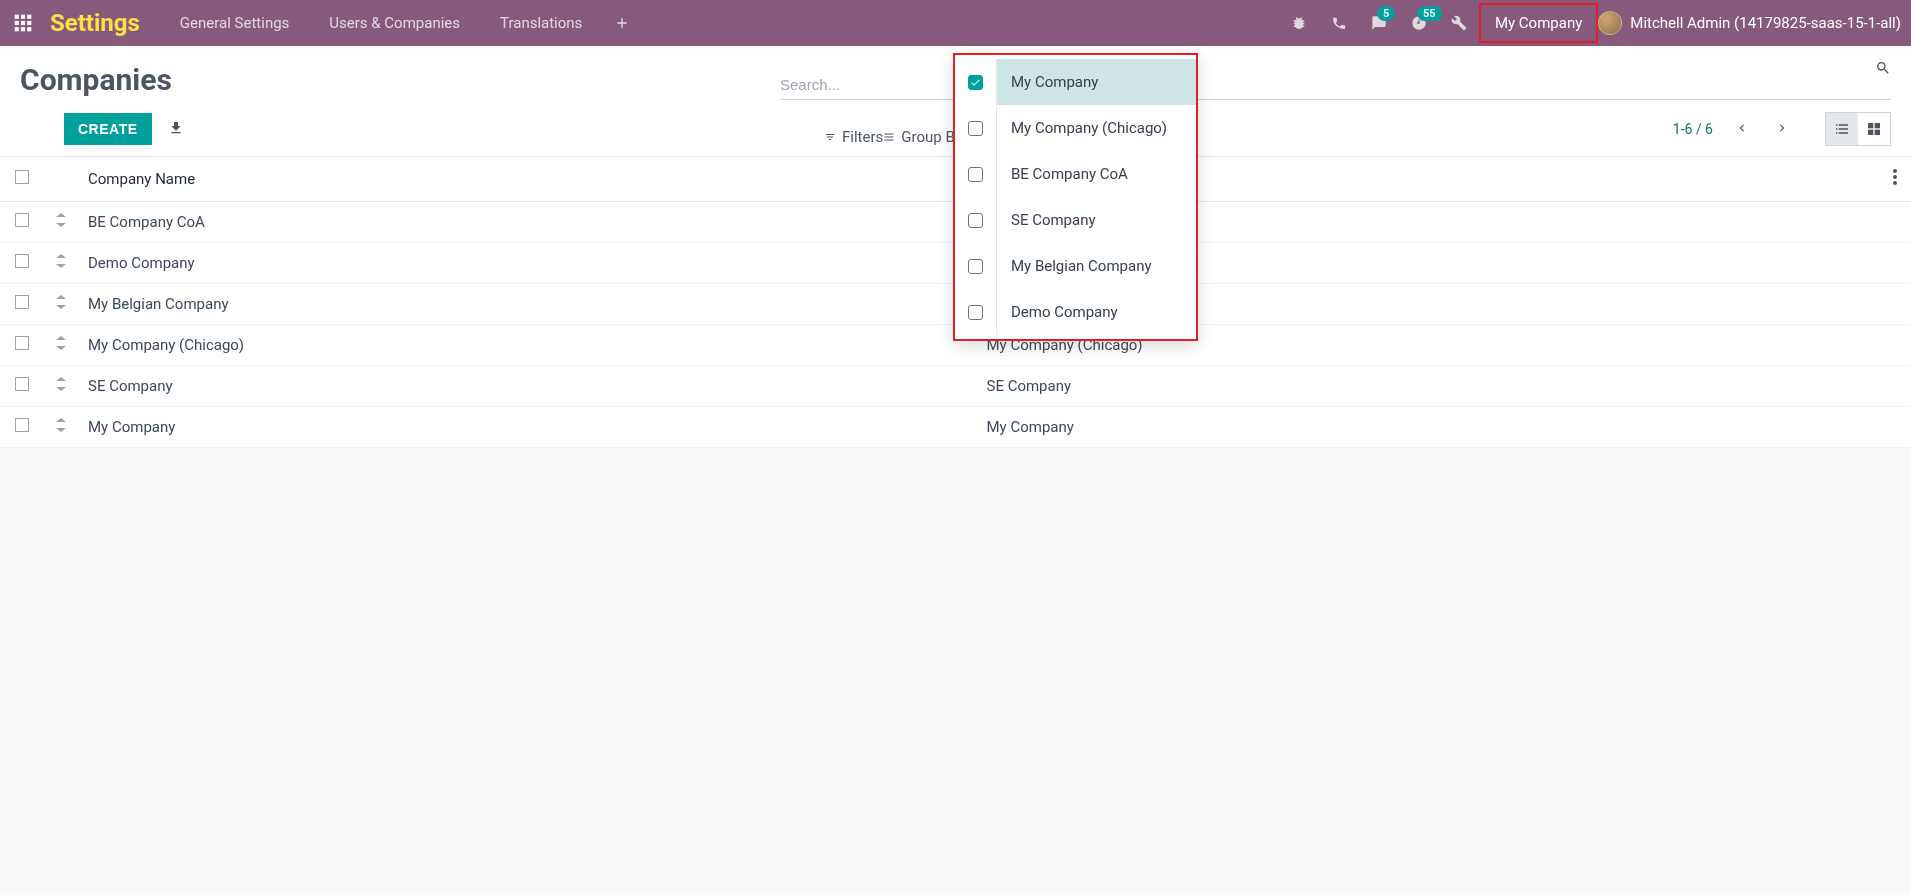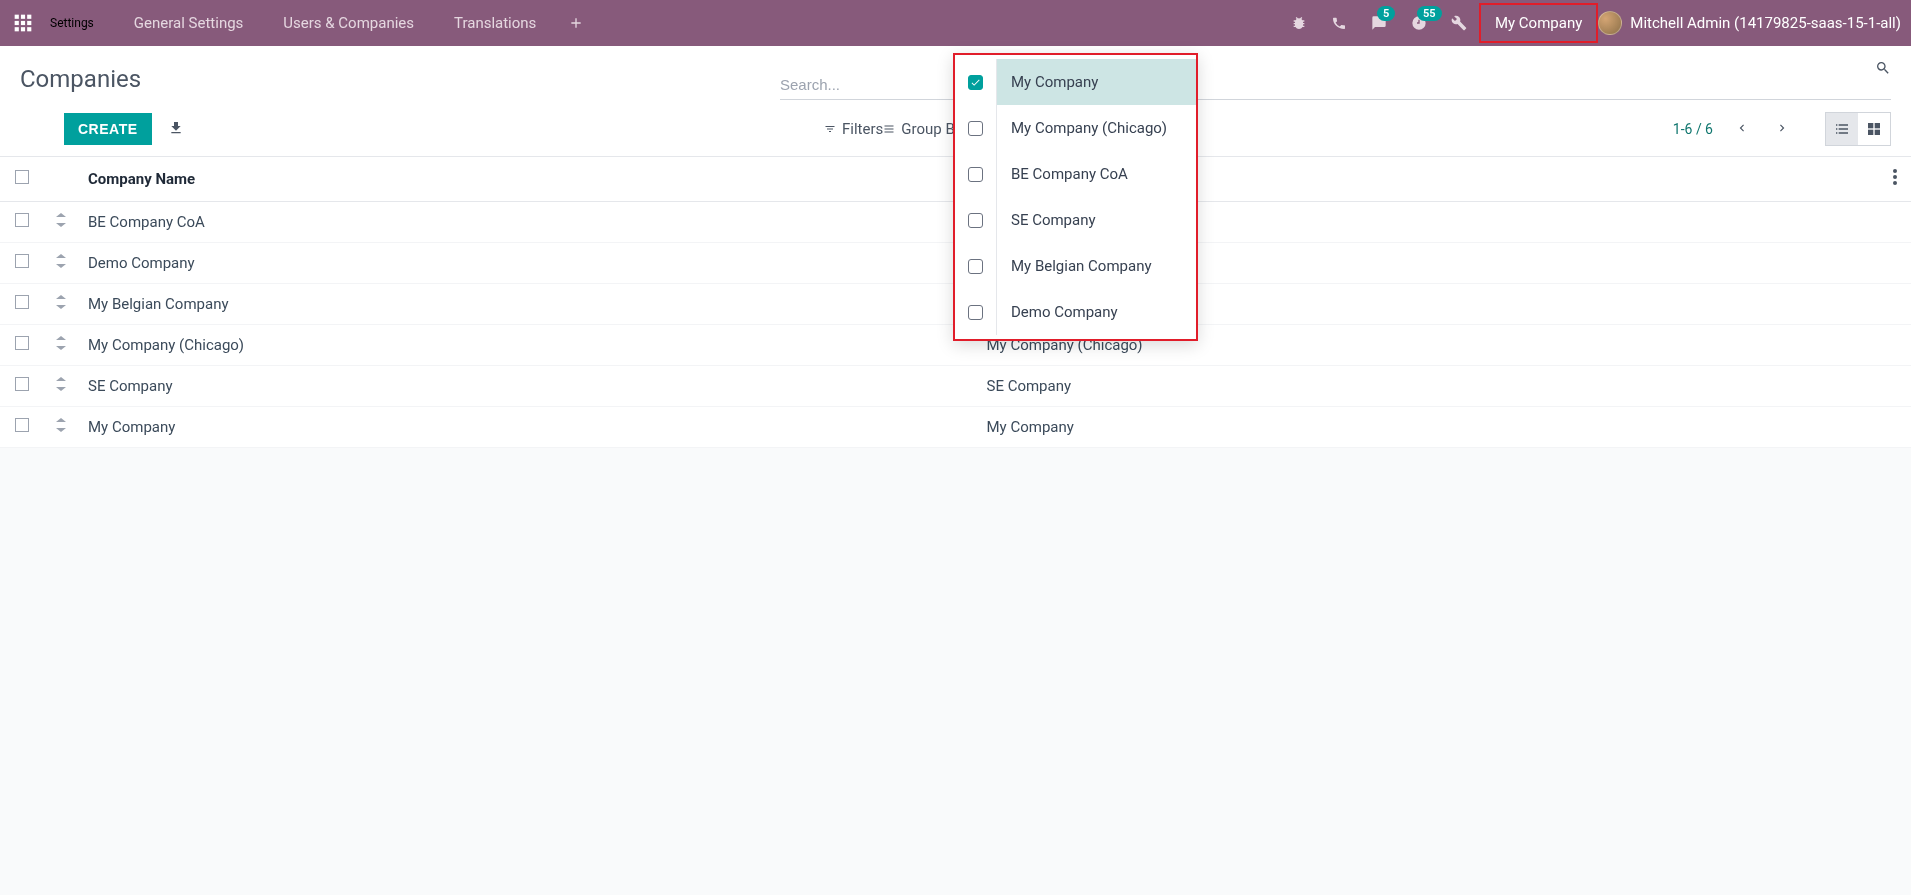--- a/index.html
+++ b/index.html
@@ -22,21 +22,21 @@
     padding: 0 10px 0 0;
     position: relative;
   }
   .apps-icon {
     width: 46px; height: 46px;
     display: flex; align-items: center; justify-content: center;
     cursor: pointer;
   }
   .apps-icon svg { width: 20px; height: 20px; fill: #fff; }
   .app-title {
-    color: #000000; font-size: 12px; font-weight: 400;
+    color: #fde047; font-size: 24px; font-weight: 700;
     padding: 0 20px 0 4px;
   }
   .nav-menu {
     display: flex; align-items: center; gap: 0;
   }
   .nav-item {
     color: #e5d7e0; padding: 8px 20px; height: 46px;
     display: flex; align-items: center; cursor: pointer;
     font-size: 15px;
   }
@@ -69,22 +69,23 @@
   
   .control-panel {
     background: #fff;
     border-bottom: 1px solid #e5e7eb;
     padding: 12px 20px 0 20px;
   }
   .cp-row1 {
     display: flex; align-items: center; margin-bottom: 12px;
   }
   .breadcrumb {
-    font-size: 24px; color: #4b5563; flex: 0 0 auto;
+    font-size: 30px; color: #4b5563; flex: 0 0 auto;
     min-width: 760px;
+    font-weight: bold;
   }
   .search-wrap {
     flex: 1; position: relative;
   }
   .search-input {
     width: 100%; border: none; border-bottom: 1px solid #d1d5db;
     padding: 6px 0; font-size: 15px; outline: none;
     color: #374151;
     margin-top: 12px;
   }
@@ -98,42 +99,42 @@
     display: flex; align-items: center; padding-bottom: 10px; padding-left: 44px;
   }
   .cp-left { display: flex; align-items: center; gap: 16px; min-width: 760px; }
   .btn-create {
     background: #00a09d; color: #fff; border: none;
     padding: 8px 14px; font-weight: 600; font-size: 14px;
     cursor: pointer; letter-spacing: 0.5px;
   }
   .btn-import { cursor: pointer; }
   .btn-import svg { width: 16px; height: 16px; fill: #4b5563; }
-  .cp-right { flex: 1; display: flex; align-items: center; }
+  .cp-right { flex: 1; display: flex; align-items: flex-end; }
   .toolbar-item {
     display: flex; align-items: center; gap: 6px; cursor: pointer;
     color: #4b5563; font-size: 15px;
   }
   .toolbar-item svg { width: 12px; height: 12px; fill: #4b5563; }
   .cp-pager { margin-left: auto; display: flex; align-items: center; gap: 18px; color: #0f766e; }
   .pager-btn { cursor: pointer; padding: 4px; }
   .pager-btn svg { width: 14px; height: 14px; fill: #4b5563; }
   .view-switch { display: flex; gap: 0; border: 1px solid #d1d5db; margin-left: 14px; }
   .view-btn {
     width: 32px; height: 32px; display: flex; align-items: center; justify-content: center;
     cursor: pointer; background: #fff;
   }
   .view-btn.active { background: #e5e7eb; }
   .view-btn svg { width: 16px; height: 16px; fill: #4b5563; }
 
   
   .list-view { background: #fff; }
   table { width: 100%; border-collapse: collapse; }
   th {
-    text-align: left; font-weight: 700; font-size: 15px; color: #1f2937;
+    text-align: left; font-weight: 400; font-size: 15px; color: #1f2937;
     padding: 12px 10px; border-bottom: 1px solid #e5e7eb;
     background: #fff;
   }
   th.check-col, td.check-col { width: 44px; text-align: center; }
   th.handle-col, td.handle-col { width: 34px; text-align: center; color: #9ca3af; }
   th.opt-col, td.opt-col { width: 36px; text-align: right; padding-right: 14px; }
   td {
     padding: 11px 10px; border-bottom: 1px solid #f3f4f6;
     font-size: 15px; color: #3b4a5a;
   }

